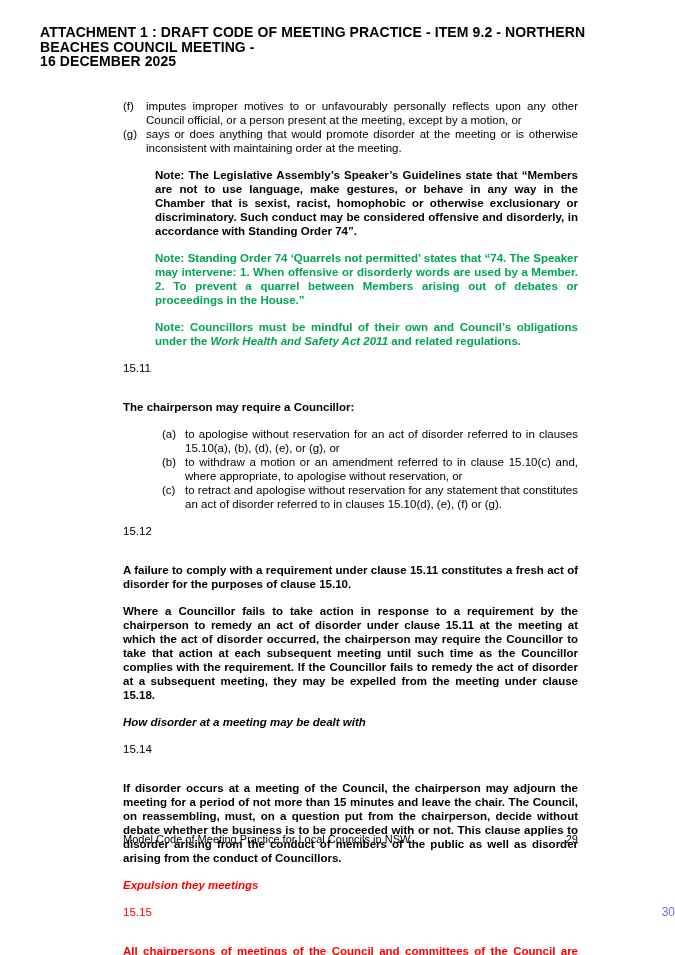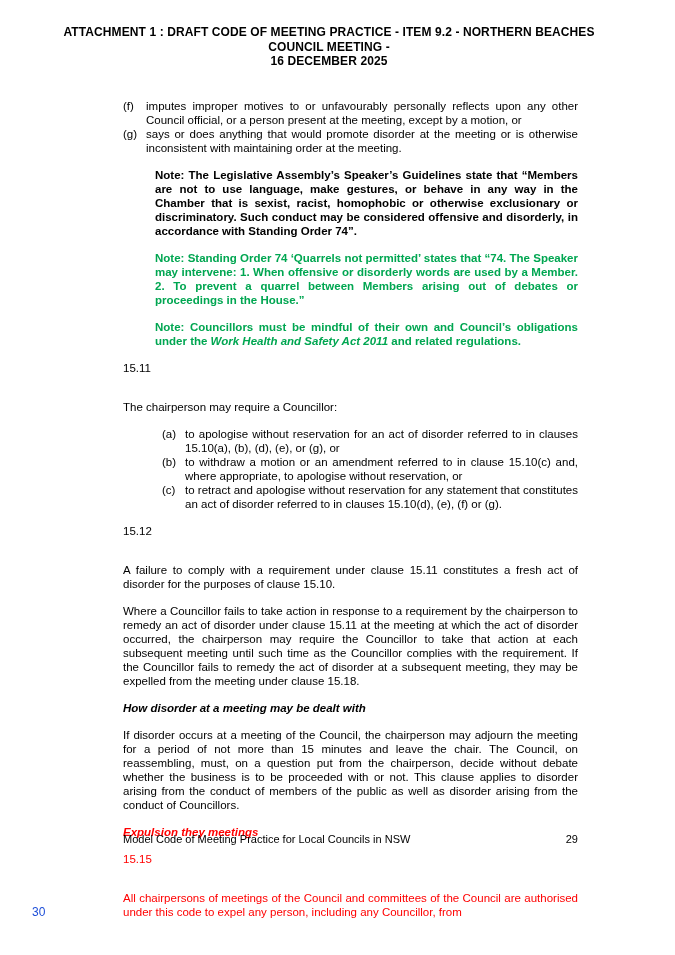--- a/index.html
+++ b/index.html
@@ -6,23 +6,23 @@
   body {
     width: 675px; height: 955px;
     background: #ffffff;
     font-family: "Liberation Sans", sans-serif;
     color: #000000;
     position: relative;
     overflow: hidden;
   }
   .header {
     position: absolute; left: 40px; right: 57px; top: 25px;
-    text-align: center;
+    text-align: left;
     font-weight: bold;
-    font-size: 12px;
+    font-size: 14px;
     line-height: 14.5px;
     letter-spacing: 0.1px;
   }
   .content {
     position: absolute; left: 123px; top: 99px; width: 455px;
     font-size: 11.5px;
     line-height: 14px;
   }
   .block { margin-bottom: 13px; }
   .li { display: flex; }
@@ -31,34 +31,33 @@
   .note {
     margin-left: 32px;
     font-weight: bold;
     text-align: justify;
   }
   .green { color: var(--note-green, #00A651); }
   .red { color: var(--alert-red, #FF0000); }
   .italic { font-style: italic; }
   .clause { display: flex; flex-direction: column; }
   .cnum { flex: 0 0 39px; }
-  .ctext { flex: 1; text-align: justify; }
+  .ctext { flex: 1; text-align: justify; font-weight: bold; }
   .sublist { margin-left: 39px; }
   .heading { font-weight: bold; font-style: italic; }
   .footer {
     position: absolute; left: 123px; width: 455px; top: 833px;
     font-size: 11px;
     display: flex; justify-content: space-between;
   }
   .outer-pageno {
     position: absolute; left: 0; right: 0; top: 905px;
-    text-align: left;
-    color: #1d4ed8;
+    text-align: right;
+    color: #8b5cf6;
     font-size: 12px;
-    padding-left: 32px;
   }
 </style>
 </head>
 <body>
 
 <div class="header">
   <div>ATTACHMENT 1 : DRAFT CODE OF MEETING PRACTICE - ITEM 9.2 - NORTHERN BEACHES COUNCIL MEETING -</div>
   <div>16 DECEMBER 2025</div>
 </div>
 
@@ -106,20 +105,21 @@
     <div class="ctext">A failure to comply with a requirement under clause 15.11 constitutes a fresh act of disorder for the purposes of clause 15.10.</div>
   </div>
 
   <div class="block clause">
     <div class="ctext">Where a Councillor fails to take action in response to a requirement by the chairperson to remedy an act of disorder under clause 15.11 at the meeting at which the act of disorder occurred, the chairperson may require the Councillor to take that action at each subsequent meeting until such time as the Councillor complies with the requirement. If the Councillor fails to remedy the act of disorder at a subsequent meeting, they may be expelled from the meeting under clause 15.18.</div>
   </div>
 
   <div class="block heading">How disorder at a meeting may be dealt with</div>
 
   <div class="block clause">
+    <span class="cnum">15.14</span>
     <div class="ctext">If disorder occurs at a meeting of the Council, the chairperson may adjourn the meeting for a period of not more than 15 minutes and leave the chair. The Council, on reassembling, must, on a question put from the chairperson, decide without debate whether the business is to be proceeded with or not. This clause applies to disorder arising from the conduct of members of the public as well as disorder arising from the conduct of Councillors.</div>
   </div>
 
   <div class="block heading red">Expulsion they meetings</div>
 
   <div class="block clause red">
     <span class="cnum">15.15</span>
     <div class="ctext">All chairpersons of meetings of the Council and committees of the Council are authorised under this code to expel any person, including any Councillor, from</div>
   </div>
 

